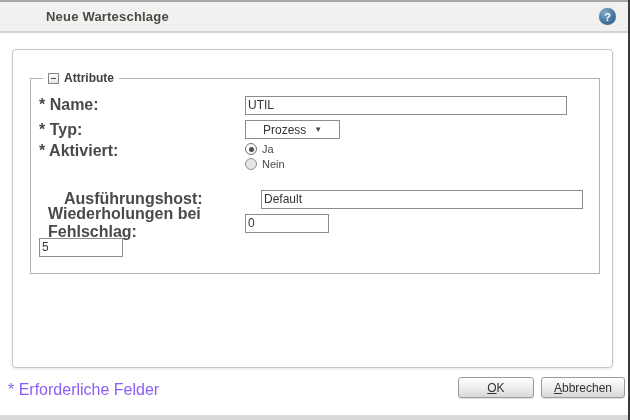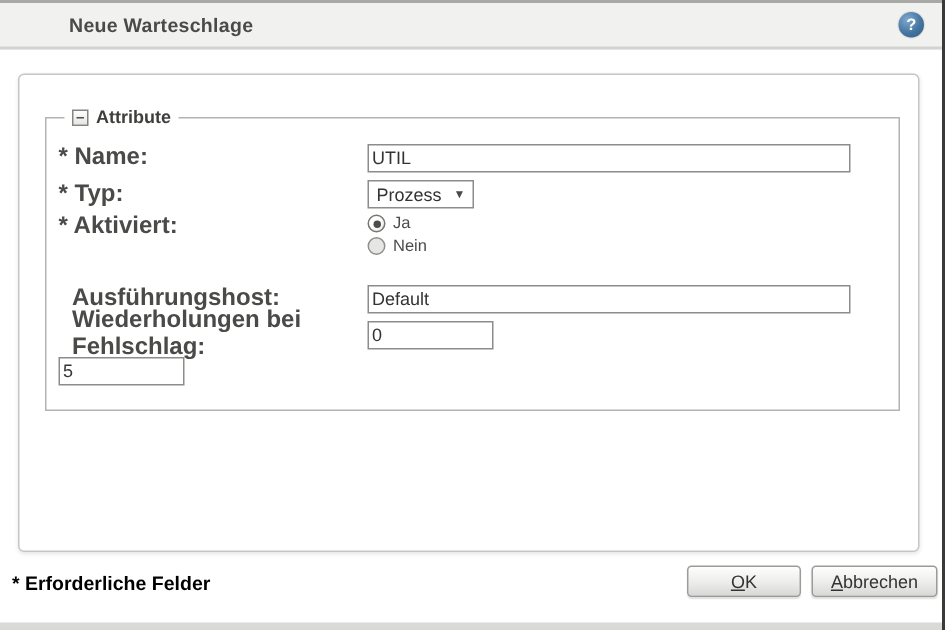--- a/index.html
+++ b/index.html
@@ -63,36 +63,36 @@
   }
   .collapse-icon::after {
     content: ""; position: absolute; left: 2px; right: 2px; top: 4px;
     height: 1px; background: #4e4e4c;
   }
   .legend-text { font-size: 12px; font-weight: bold; color: #3f3f3d; }
   .rows { padding: 14px 0 0 8px; }
   .row { display: flex; align-items: center; height: 24px; }
   .row.typ { height: 25px; }
   .row.radio-row { height: 34px; align-items: flex-start; }
-  .row.gap { margin-top: 11px; }
+  .row.gap { margin-top: 11px; justify-content: center; }
   .row-label {
     width: 206px; flex: 0 0 206px;
     font-size: 16px; font-weight: bold; color: #4a4a48;
   }
   .row-label.opt { padding-left: 9px; }
   .text-input {
     height: 19px; border: 1px solid #8c8c8a; background: #ffffff;
     font-family: "Liberation Sans", sans-serif;
     font-size: 12px; color: #333333; padding: 0 2px;
   }
   .text-input.wide { width: 322px; }
   .text-input.small { width: 84px; }
   .select {
     display: inline-flex; align-items: center; gap: 8px;
-    height: 19px; padding: 0 5px;
+    height: 19px; padding: 0 17px;
     border: 1px solid #8c8c8a; background: #ffffff;
     font-size: 12px; color: #333333; cursor: pointer;
   }
   .caret { font-size: 8px; color: #4a4a48; }
   .radio-group { display: flex; flex-direction: column; gap: 3px; padding-top: 1px; }
   .radio-line { display: flex; align-items: flex-end; gap: 5px; cursor: pointer; }
   .radio {
     width: 12px; height: 12px; border-radius: 50%;
     border: 1px solid #8f8f8d;
     background: #e6e6e4;
@@ -103,21 +103,21 @@
     border-color: #767674;
   }
   .radio.selected::after {
     content: ""; position: absolute; left: 3px; top: 3px;
     width: 5px; height: 5px; border-radius: 50%;
     background: #4c4c4a;
   }
   .radio-label { font-size: 11px; color: #4a4a48; }
   .footer-note {
     position: absolute; left: 8px; top: 381px;
-    font-size: 13px; color: #000000; font-weight: bold;
+    font-size: 16px; color: #8b5cf6;
   }
   .buttons {
     position: absolute; right: 5px; top: 377px;
     display: flex; gap: 7px; z-index: 15; align-items: center;
   }
   .btn {
     min-width: 76px; height: 21px; padding: 0 12px;
     border: 1px solid #9b9b99; border-radius: 3px;
     background: linear-gradient(#fefefe, #ececea 55%, #d8d8d6);
     font-family: "Liberation Sans", sans-serif;

